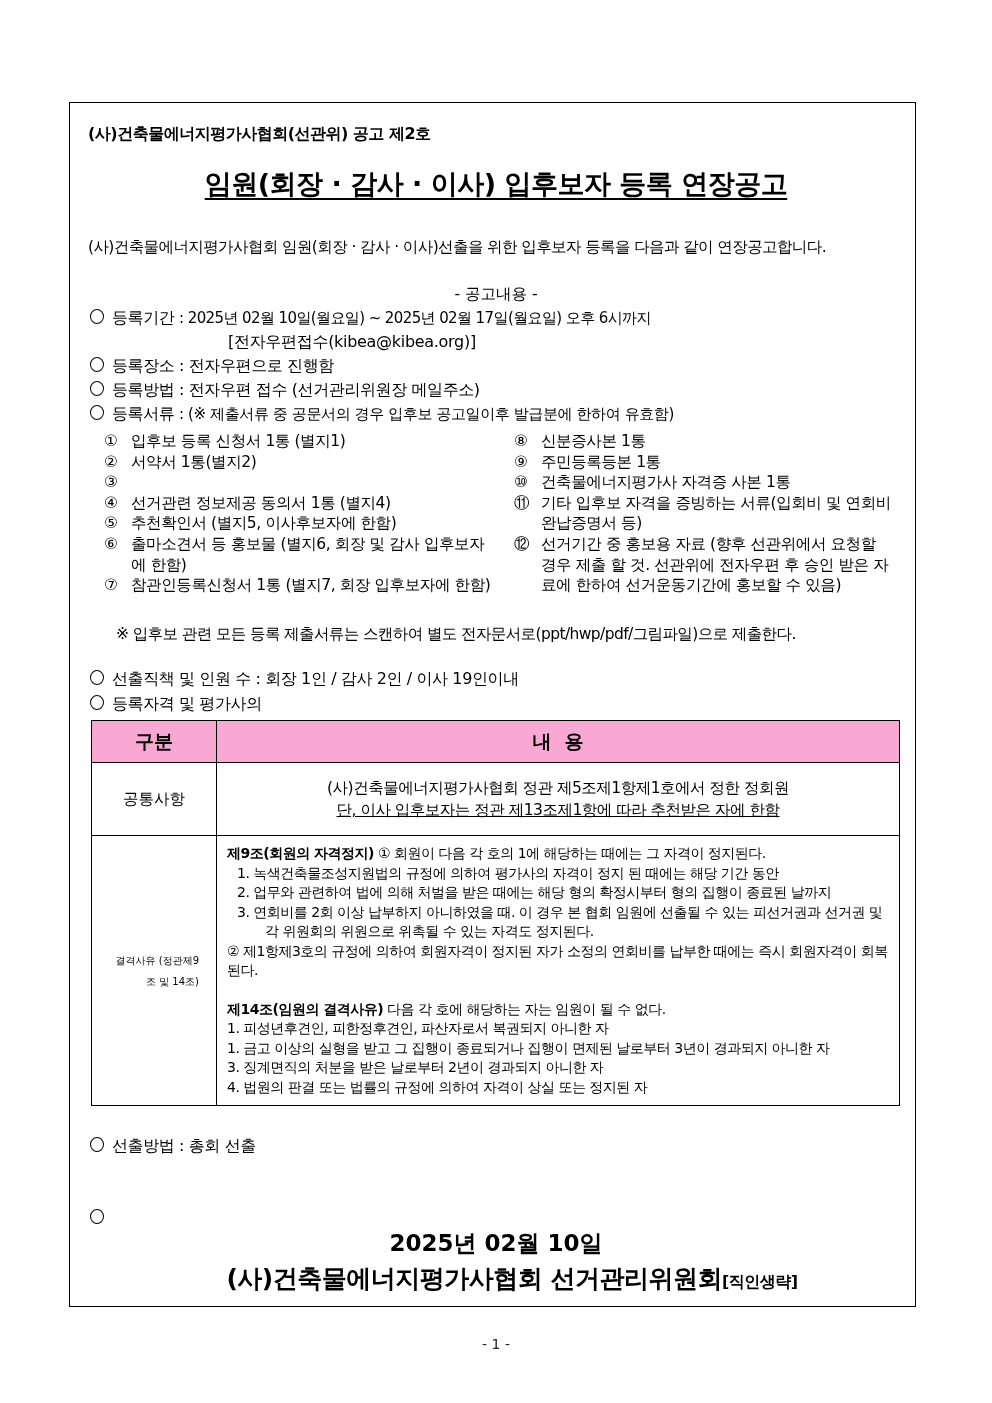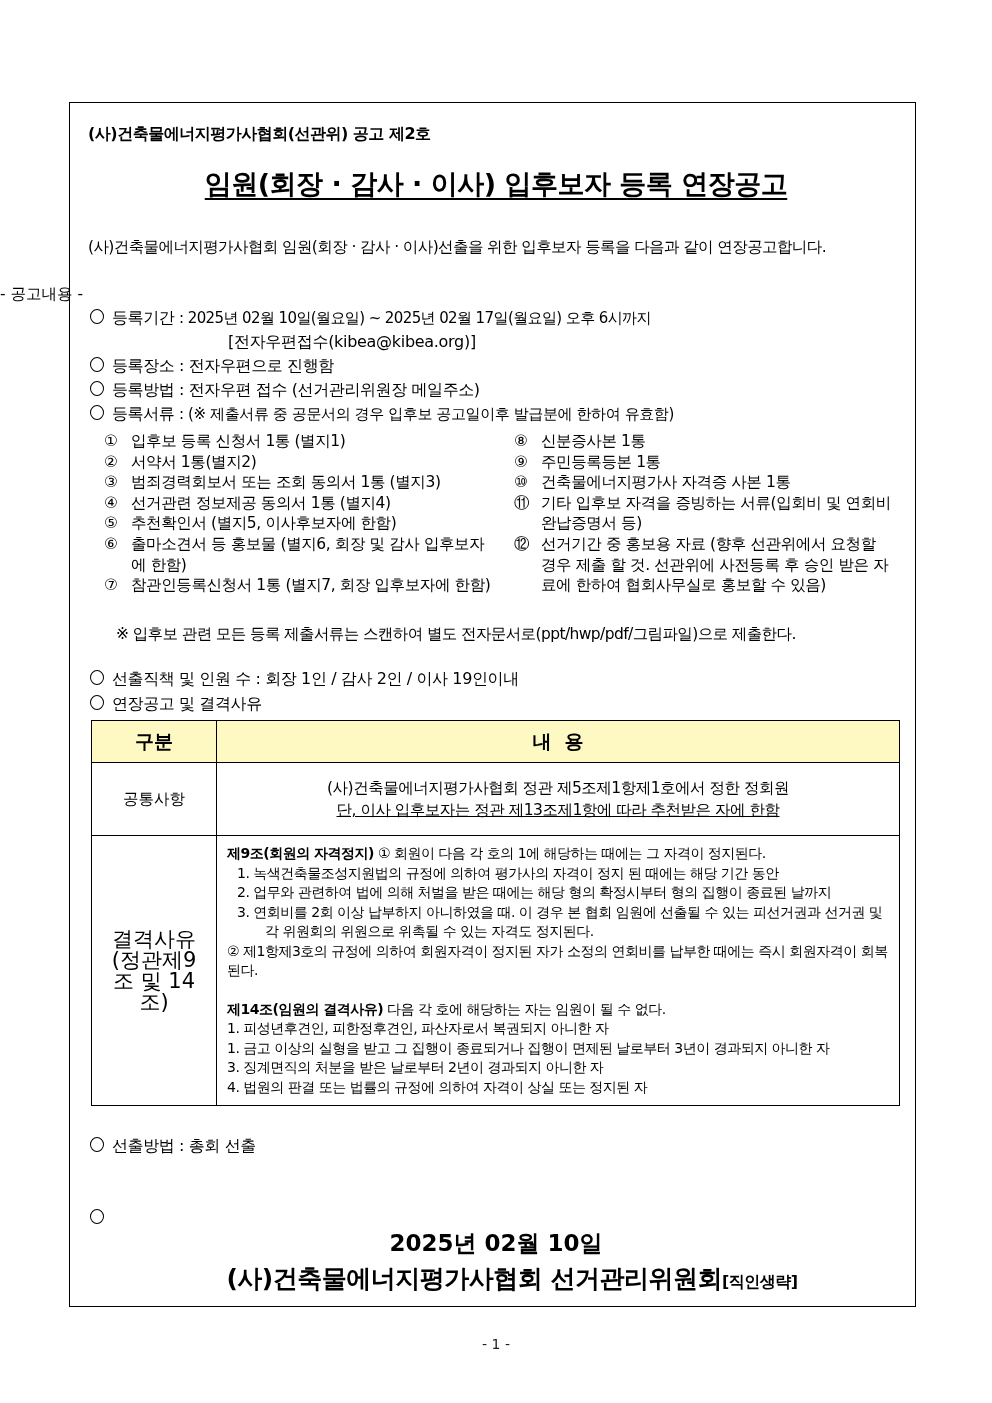--- a/index.html
+++ b/index.html
@@ -5,38 +5,38 @@
   html, body { margin: 0; padding: 0; background: #ffffff; }
   body { width: 992px; height: 1403px; position: relative; overflow: hidden;
          font-family: "DejaVu Sans", "Liberation Sans", sans-serif; color: #000; }
   .frame { position: absolute; left: 69px; top: 102px; width: 847px; height: 1205px;
            border: 1px solid #000; box-sizing: border-box; }
   .abs { position: absolute; white-space: nowrap; }
   .notice-no { left: 88px; top: 124px; font-size: 16px; font-weight: bold; letter-spacing: -0.5px; }
   .main-title { left: 0; width: 992px; top: 166px; text-align: center; font-size: 27px; font-weight: bold; letter-spacing: -0.5px; }
   .main-title span { text-decoration: underline; text-underline-offset: 5px; text-decoration-thickness: 2px; }
   .intro { left: 88px; top: 234px; font-size: 15.5px; line-height: 26px; white-space: normal; width: 780px; letter-spacing: -0.6px; }
-  .section-head { left: 0; width: 992px; text-align: left; top: 284px; font-size: 15.5px; }
+  .section-head { left: 0; width: 992px; text-align: center; top: 284px; font-size: 15.5px; }
   .bullet-line { left: 90px; font-size: 16px; letter-spacing: -0.4px; }
   .bullet { display: inline-block; width: 12px; height: 13px; border: 1.6px solid #000; border-radius: 50%; margin-right: 8px; vertical-align: -1px; }
   .lbl-bold { font-weight: bold; }
   .period-val { font-size: 15px; letter-spacing: -0.6px; }
   .email-line { left: 228px; top: 332px; font-size: 16px; font-weight: bold; letter-spacing: -0.3px; }
   .docs-col { position: absolute; font-size: 15.5px; line-height: 20.6px; letter-spacing: -0.4px; }
   .docs-col .item { display: flex; }
   .docs-col .num { width: 27px; flex: none; }
   .docs-col .txt { white-space: normal; }
   .note { left: 116px; top: 622px; font-size: 15.5px; line-height: 25px; width: 790px; white-space: normal; letter-spacing: -0.6px; text-indent: 0; }
   table.qual { position: absolute; left: 91px; top: 720px; width: 809px; border-collapse: collapse; }
   table.qual td, table.qual th { border: 1px solid #000; padding: 0; }
-  table.qual th { background: #fef9c3; height: 41px; font-size: 19px; font-weight: bold; }
+  table.qual th { background: #f9a8d4; height: 41px; font-size: 19px; font-weight: bold; }
   .col1 { width: 124px; text-align: center; }
   .common-cell { height: 72px; text-align: center; font-size: 15.5px; line-height: 22px; letter-spacing: -0.5px; }
   .u { text-decoration: underline; }
-  .reason-label { font-size: 21px; line-height: 21px; text-align: center; }
+  .reason-label { font-size: 10px; line-height: 21px; text-align: right; }
   .reason-body { padding: 8px 10px 8px 10px !important; font-size: 14px; line-height: 19.5px; letter-spacing: -0.5px; vertical-align: top; }
   .reason-body .p { white-space: normal; }
   .reason-body .hang { padding-left: 38px; text-indent: -28px; }
   .reason-body .hang0 { padding-left: 20px; text-indent: -20px; }
   .reason-body b { font-weight: bold; }
   .gap { height: 19px; }
   .date-line { left: 0; width: 992px; text-align: center; top: 1228px; font-size: 23px; font-weight: bold; }
   .org-line { left: 0; width: 992px; text-align: center; top: 1262px; font-size: 25px; font-weight: bold; letter-spacing: -0.5px; padding-left: 16px; }
   .org-line .seal { font-size: 16px; }
   .page-no { left: 0; width: 992px; text-align: center; top: 1336px; font-size: 14px; color: #222; }
@@ -71,21 +71,20 @@
   <div class="item">
       <span class="num">①</span>
       <span class="txt">입후보 등록 신청서 1통 (별지1)</span>
     </div>
   <div class="item">
       <span class="num">②</span>
       <span class="txt">서약서 1통(별지2)</span>
     </div>
   <div class="item">
       <span class="num">③</span>
-      <span class="txt">범죄경력회보서 또는 조회 동의서 1통 (별지3)</span>
     </div>
   <div class="item">
       <span class="num">④</span>
       <span class="txt">선거관련 정보제공 동의서 1통 (별지4)</span>
     </div>
   <div class="item">
       <span class="num">⑤</span>
       <span class="txt">추천확인서 (별지5, 이사후보자에 한함)</span>
     </div>
   <div class="item">
@@ -110,31 +109,31 @@
   <div class="item">
       <span class="num">⑩</span>
       <span class="txt">건축물에너지평가사 자격증 사본 1통</span>
     </div>
   <div class="item">
       <span class="num">⑪</span>
       <span class="txt">기타 입후보 자격을 증빙하는 서류(입회비 및 연회비 완납증명서 등)</span>
     </div>
   <div class="item">
       <span class="num">⑫</span>
-      <span class="txt">선거기간 중 홍보용 자료 (향후 선관위에서 요청할 경우 제출 할 것. 선관위에 사전등록 후 승인 받은 자료에 한하여 협회사무실로 홍보할 수 있음)</span>
+      <span class="txt">선거기간 중 홍보용 자료 (향후 선관위에서 요청할 경우 제출 할 것. 선관위에 전자우편 후 승인 받은 자료에 한하여 선거운동기간에 홍보할 수 있음)</span>
     </div>
 </div>
 
 <div class="abs note">※ 입후보 관련 모든 등록 제출서류는 스캔하여 별도 전자문서로(ppt/hwp/pdf/그림파일)으로 제출한다.</div>
 
 <div class="abs bullet-line" style="top:669px">
   <span class="bullet"></span><span>선출직책 및 인원 수</span> <span>: 회장 1인 / 감사 2인 / 이사 19인이내</span>
 </div>
 <div class="abs bullet-line" style="top:694px">
-  <span class="bullet"></span><span>연장공고 및 결격사유</span>
+  <span class="bullet"></span><span>등록자격 및 평가사의</span>
 </div>
 
 <table class="qual">
   <tbody>
       <tr>
     <th class="col1">구분</th>
     <th style="white-space:pre">내  용</th>
   </tr>
   <tr>
     <td class="col1" style="font-size:15.5px">공통사항</td>

